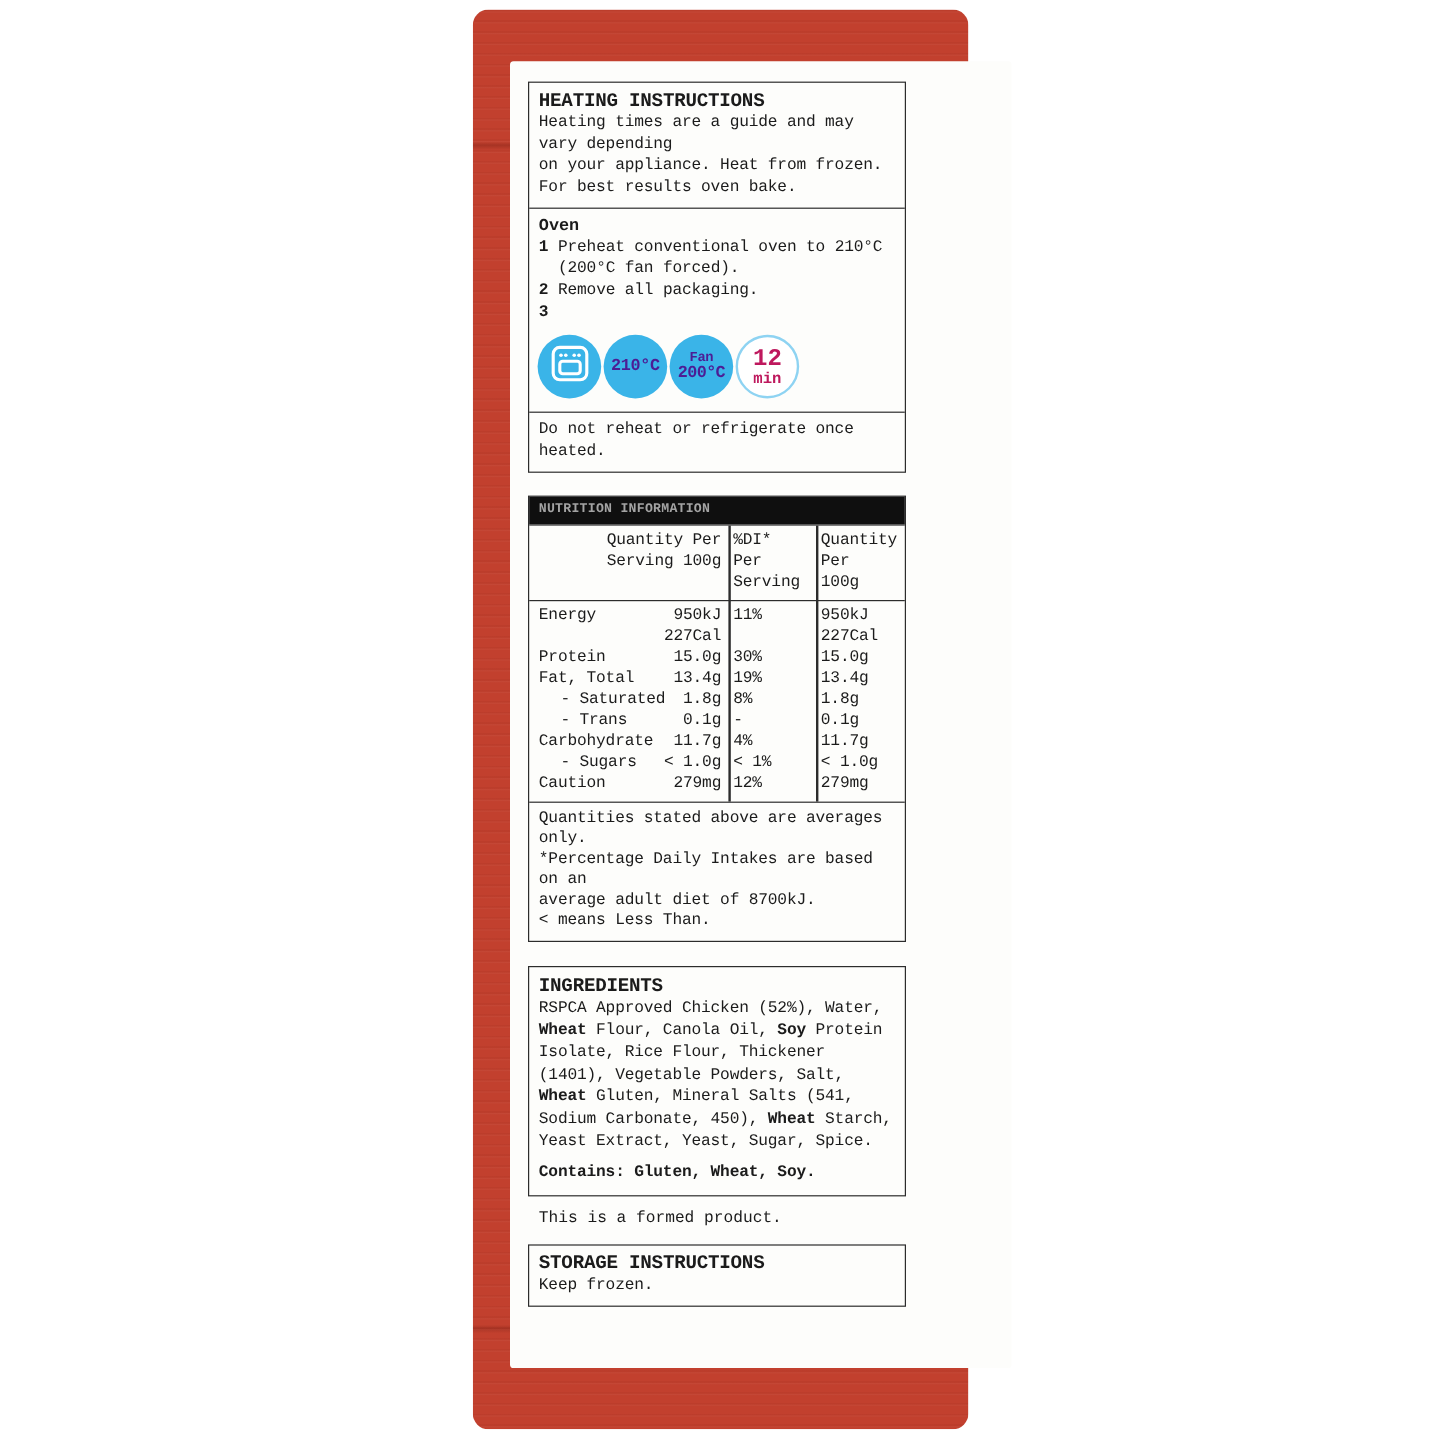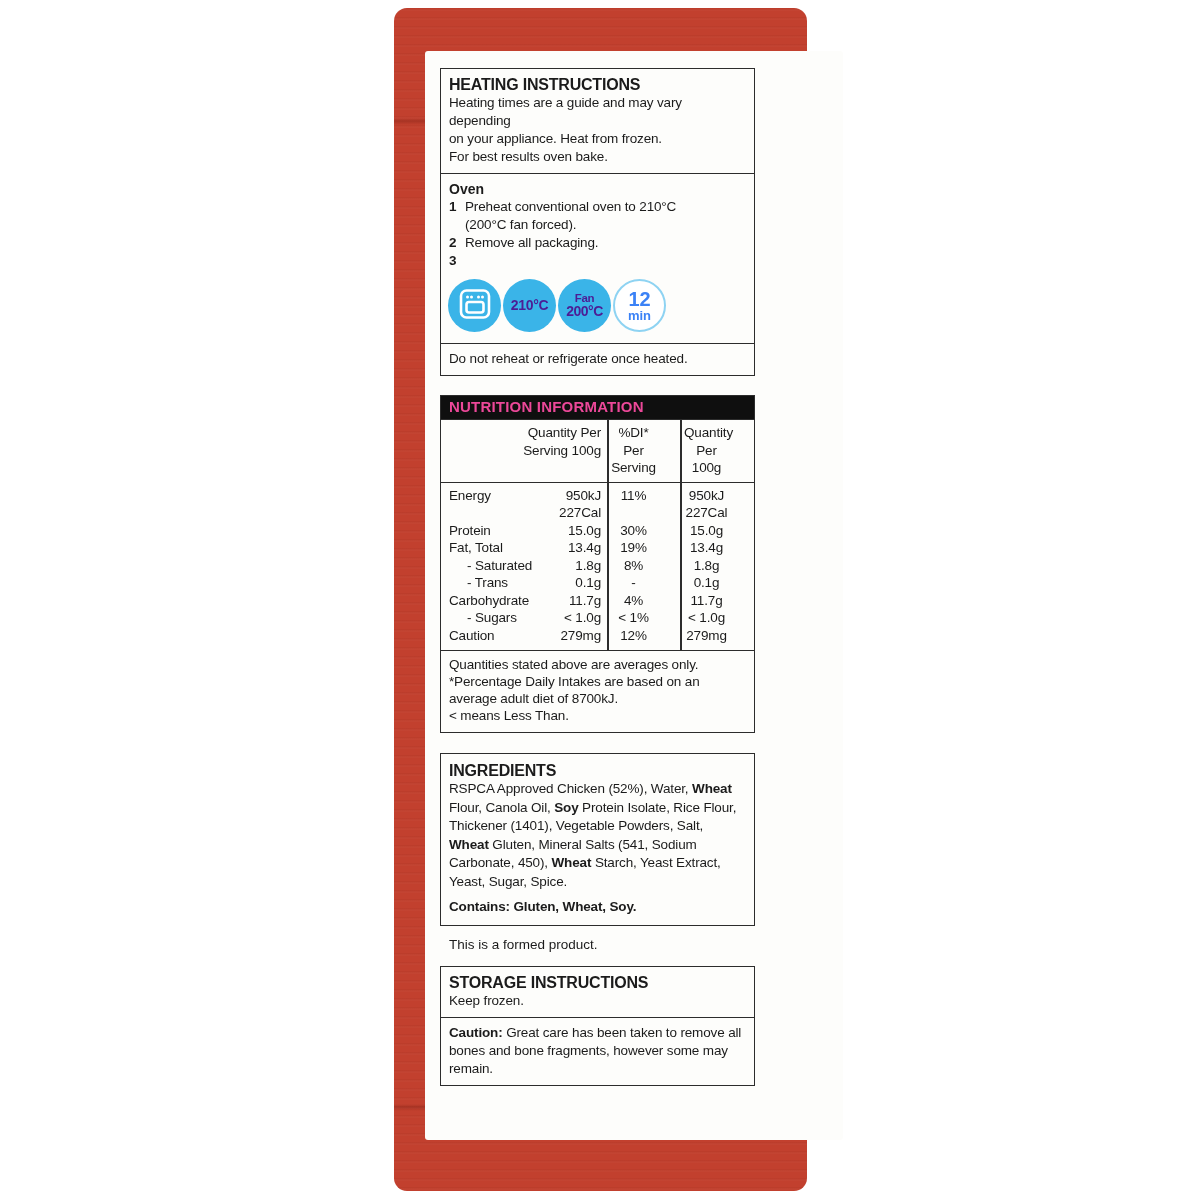--- a/index.html
+++ b/index.html
@@ -12,58 +12,58 @@
     position:absolute; left:394px; top:8px; width:413px; height:1183px;
     background-color:#c2402e; border-radius:13px;
     background-image:
       linear-gradient(180deg, rgba(0,0,0,0) 110px, rgba(105,22,12,.30) 113px, rgba(105,22,12,0) 117px),
       linear-gradient(180deg, rgba(0,0,0,0) 1096px, rgba(105,22,12,.28) 1099px, rgba(105,22,12,0) 1103px),
       repeating-linear-gradient(180deg, rgba(120,25,12,.08) 0px, rgba(120,25,12,.08) 1px, rgba(255,255,255,.04) 2px, rgba(255,255,255,0) 3px, rgba(255,255,255,0) 9px);
   }
   .label {
     position:absolute; left:31px; top:43px; width:418px; height:1089px;
     background:#fdfdfb; border-radius:3px; box-sizing:border-box;
-    padding:17px 20px 0 15px; overflow:hidden;
+    padding:17px 20px 0 15px; overflow:hidden;font-family:Liberation Mono, monospace;
   }
   .box { border:1.5px solid #2c2c2c; width:315px; box-sizing:border-box; }
   .sec-title { font-size:16px; font-weight:bold; letter-spacing:-0.2px; line-height:19px; }
   .txt { font-size:13.5px; line-height:18px; letter-spacing:-0.15px; }
 
   
   .hsec { padding:6px 8px 7px 8px; }
   .hsec + .hsec { border-top:1.5px solid #2c2c2c; }
   .sub-title { font-size:14px; font-weight:bold; line-height:18px; }
   .step { display:flex; }
   .step .n { width:16px; flex:none; font-weight:bold; font-size:13.5px; line-height:18px; }
   .badges { display:flex; gap:2px; margin:9px 0 4px -1px; }
   .badge {
     width:53px; height:53px; border-radius:50%; background:#3ab4e8; color:#4c1d95;
     display:flex; flex-direction:column; align-items:center; justify-content:center;
     font-weight:bold; text-align:center; box-sizing:border-box; flex:none;
   }
   .badge .t1 { font-size:14px; line-height:15px; letter-spacing:-0.3px; }
   .badge .fan-top { font-size:11.5px; line-height:11px; letter-spacing:-0.3px; }
   .badge .fan-bot { font-size:14px; line-height:14px; letter-spacing:-0.5px; }
-  .badge.outline { background:#fff; border:2.5px solid #8ed3f2; color:#3b82f6; }
+  .badge.outline { background:#fff; border:2.5px solid #8ed3f2; color:#be185d; }
   .badge.outline .big { font-size:20px; line-height:19px; font-weight:bold; }
   .badge.outline .small { font-size:13px; line-height:13px; font-weight:bold; }
 
   
   .nut-box { margin-top:19px; }
-  .nut-bar { background:#0f0f0f; color:#ec4899; font-weight:bold; font-size:15px; letter-spacing:0.2px; padding:3px 8px 4px 8px; line-height:16px; }
+  .nut-bar { background:#0f0f0f; color:#a3a3a3; font-weight:bold; font-size:11px; letter-spacing:0.2px; padding:3px 8px 4px 8px; line-height:16px; }
   .servings { padding:6px 8px 8px 8px; font-size:13.5px; line-height:18px; letter-spacing:-0.15px; }
   .ntable { border-top:1.5px solid #2c2c2c; border-bottom:1.5px solid #2c2c2c; position:relative; font-size:13.5px; letter-spacing:-0.15px; }
   .ntable::before, .ntable::after { content:""; position:absolute; top:0; bottom:0; width:1.5px; background:#2c2c2c; }
   .ntable::before { left:166px; }
   .ntable::after  { left:239px; }
   .nrow { display:grid; grid-template-columns:166px 73px 73px; line-height:17.5px; }
   .nrow > div { box-sizing:border-box; }
   .c1 { display:flex; justify-content:space-between; padding-left:8px; padding-right:6px; }
   .c1 .nval { text-align:right; }
-  .c2, .c3 { text-align:center; padding-right:24px; padding-left:4px; }
+  .c2, .c3 { text-align:left; padding-right:7px; padding-left:4px; }
   .nhead { border-bottom:1.5px solid #2c2c2c; }
   .nhead > div { padding-top:4px; padding-bottom:5px; }
   .nhead .c1 { justify-content:flex-end; text-align:right; }
   .nbody { padding:4px 0 6px 0; }
   .indent { padding-left:18px; }
   .nfoot { padding:5px 8px 8px 8px; font-size:13.5px; line-height:17px; letter-spacing:-0.15px; }
 
   
   .ing-box { margin-top:20px; padding:7px 9px 9px 8px; }
   .contains { font-weight:bold; margin-top:7px; }
@@ -209,19 +209,16 @@
       <div class="txt contains">Contains: Gluten, Wheat, Soy.</div>
     </div>
 
     <div class="formed">This is a formed product.</div>
 
     <div class="box sto-box">
       <div class="hsec">
         <div class="sec-title">STORAGE INSTRUCTIONS</div>
         <div class="txt">Keep frozen.</div>
       </div>
-      <div class="hsec">
-        <div class="txt"><span style="font-weight: bold;">Caution:</span><span> Great care has been taken to remove all bones and bone fragments, however some may remain.</span></div>
-      </div>
     </div>
 
   </div>
 </div>
 
 </body></html>

